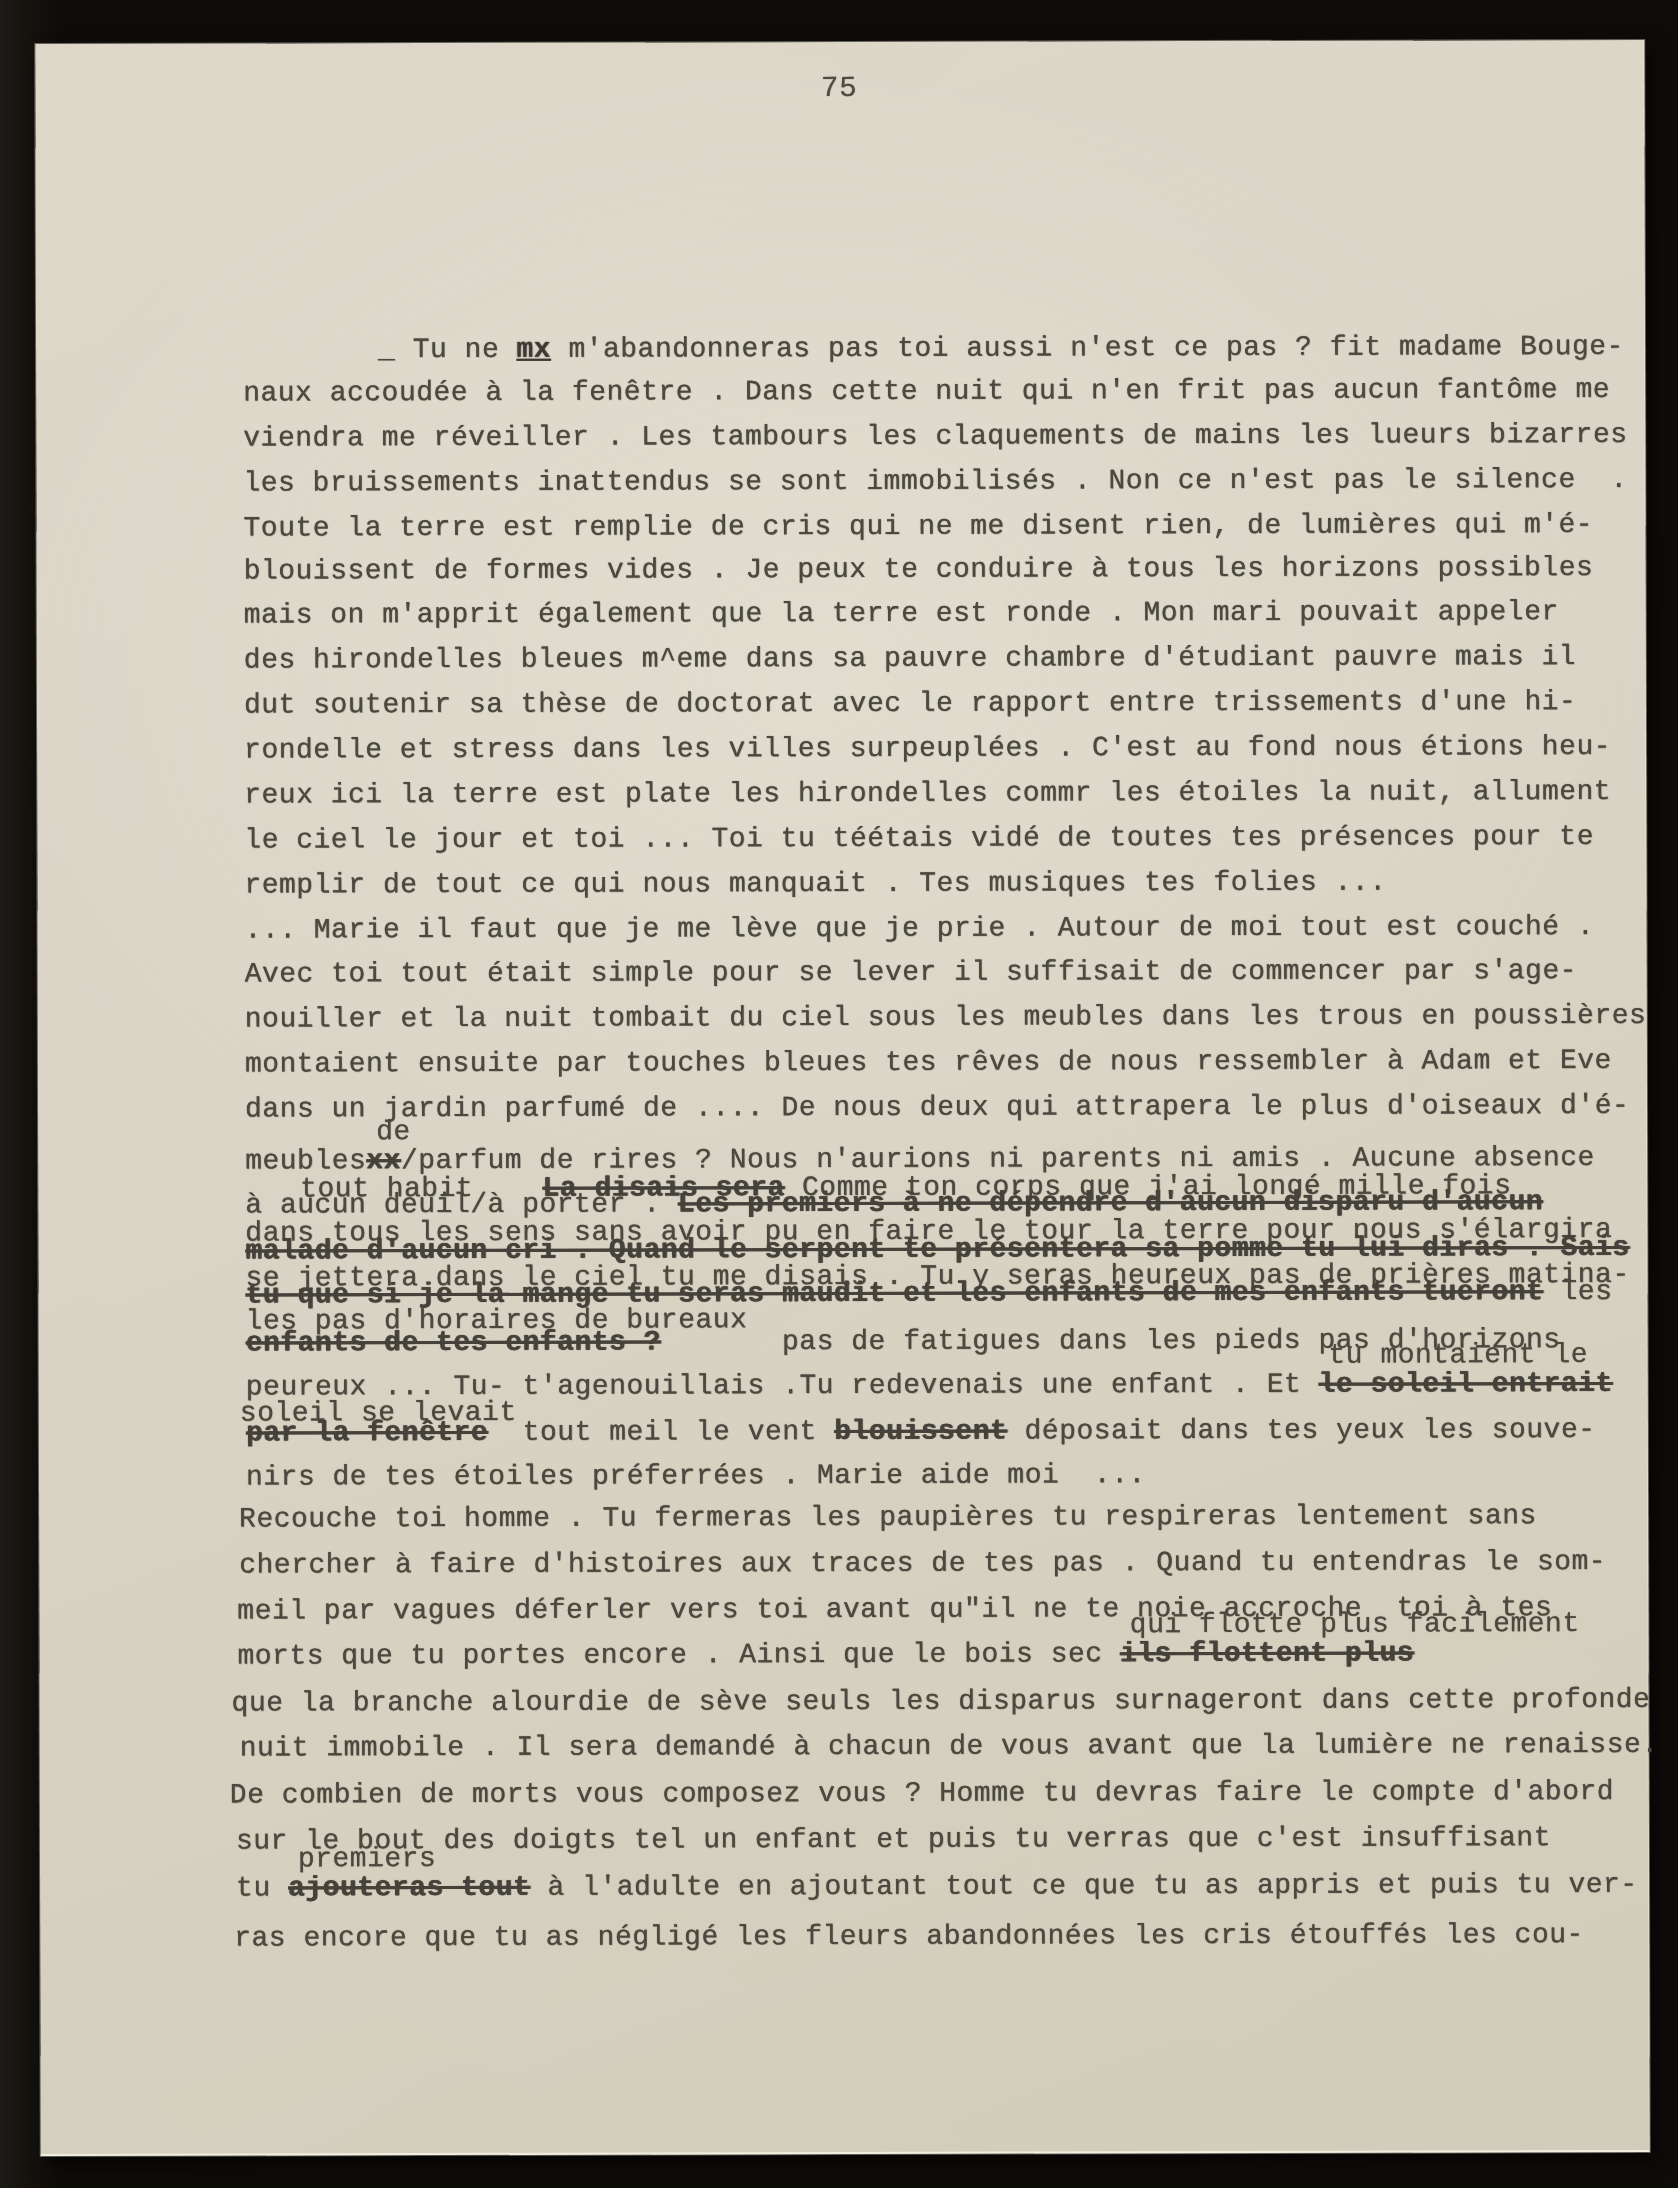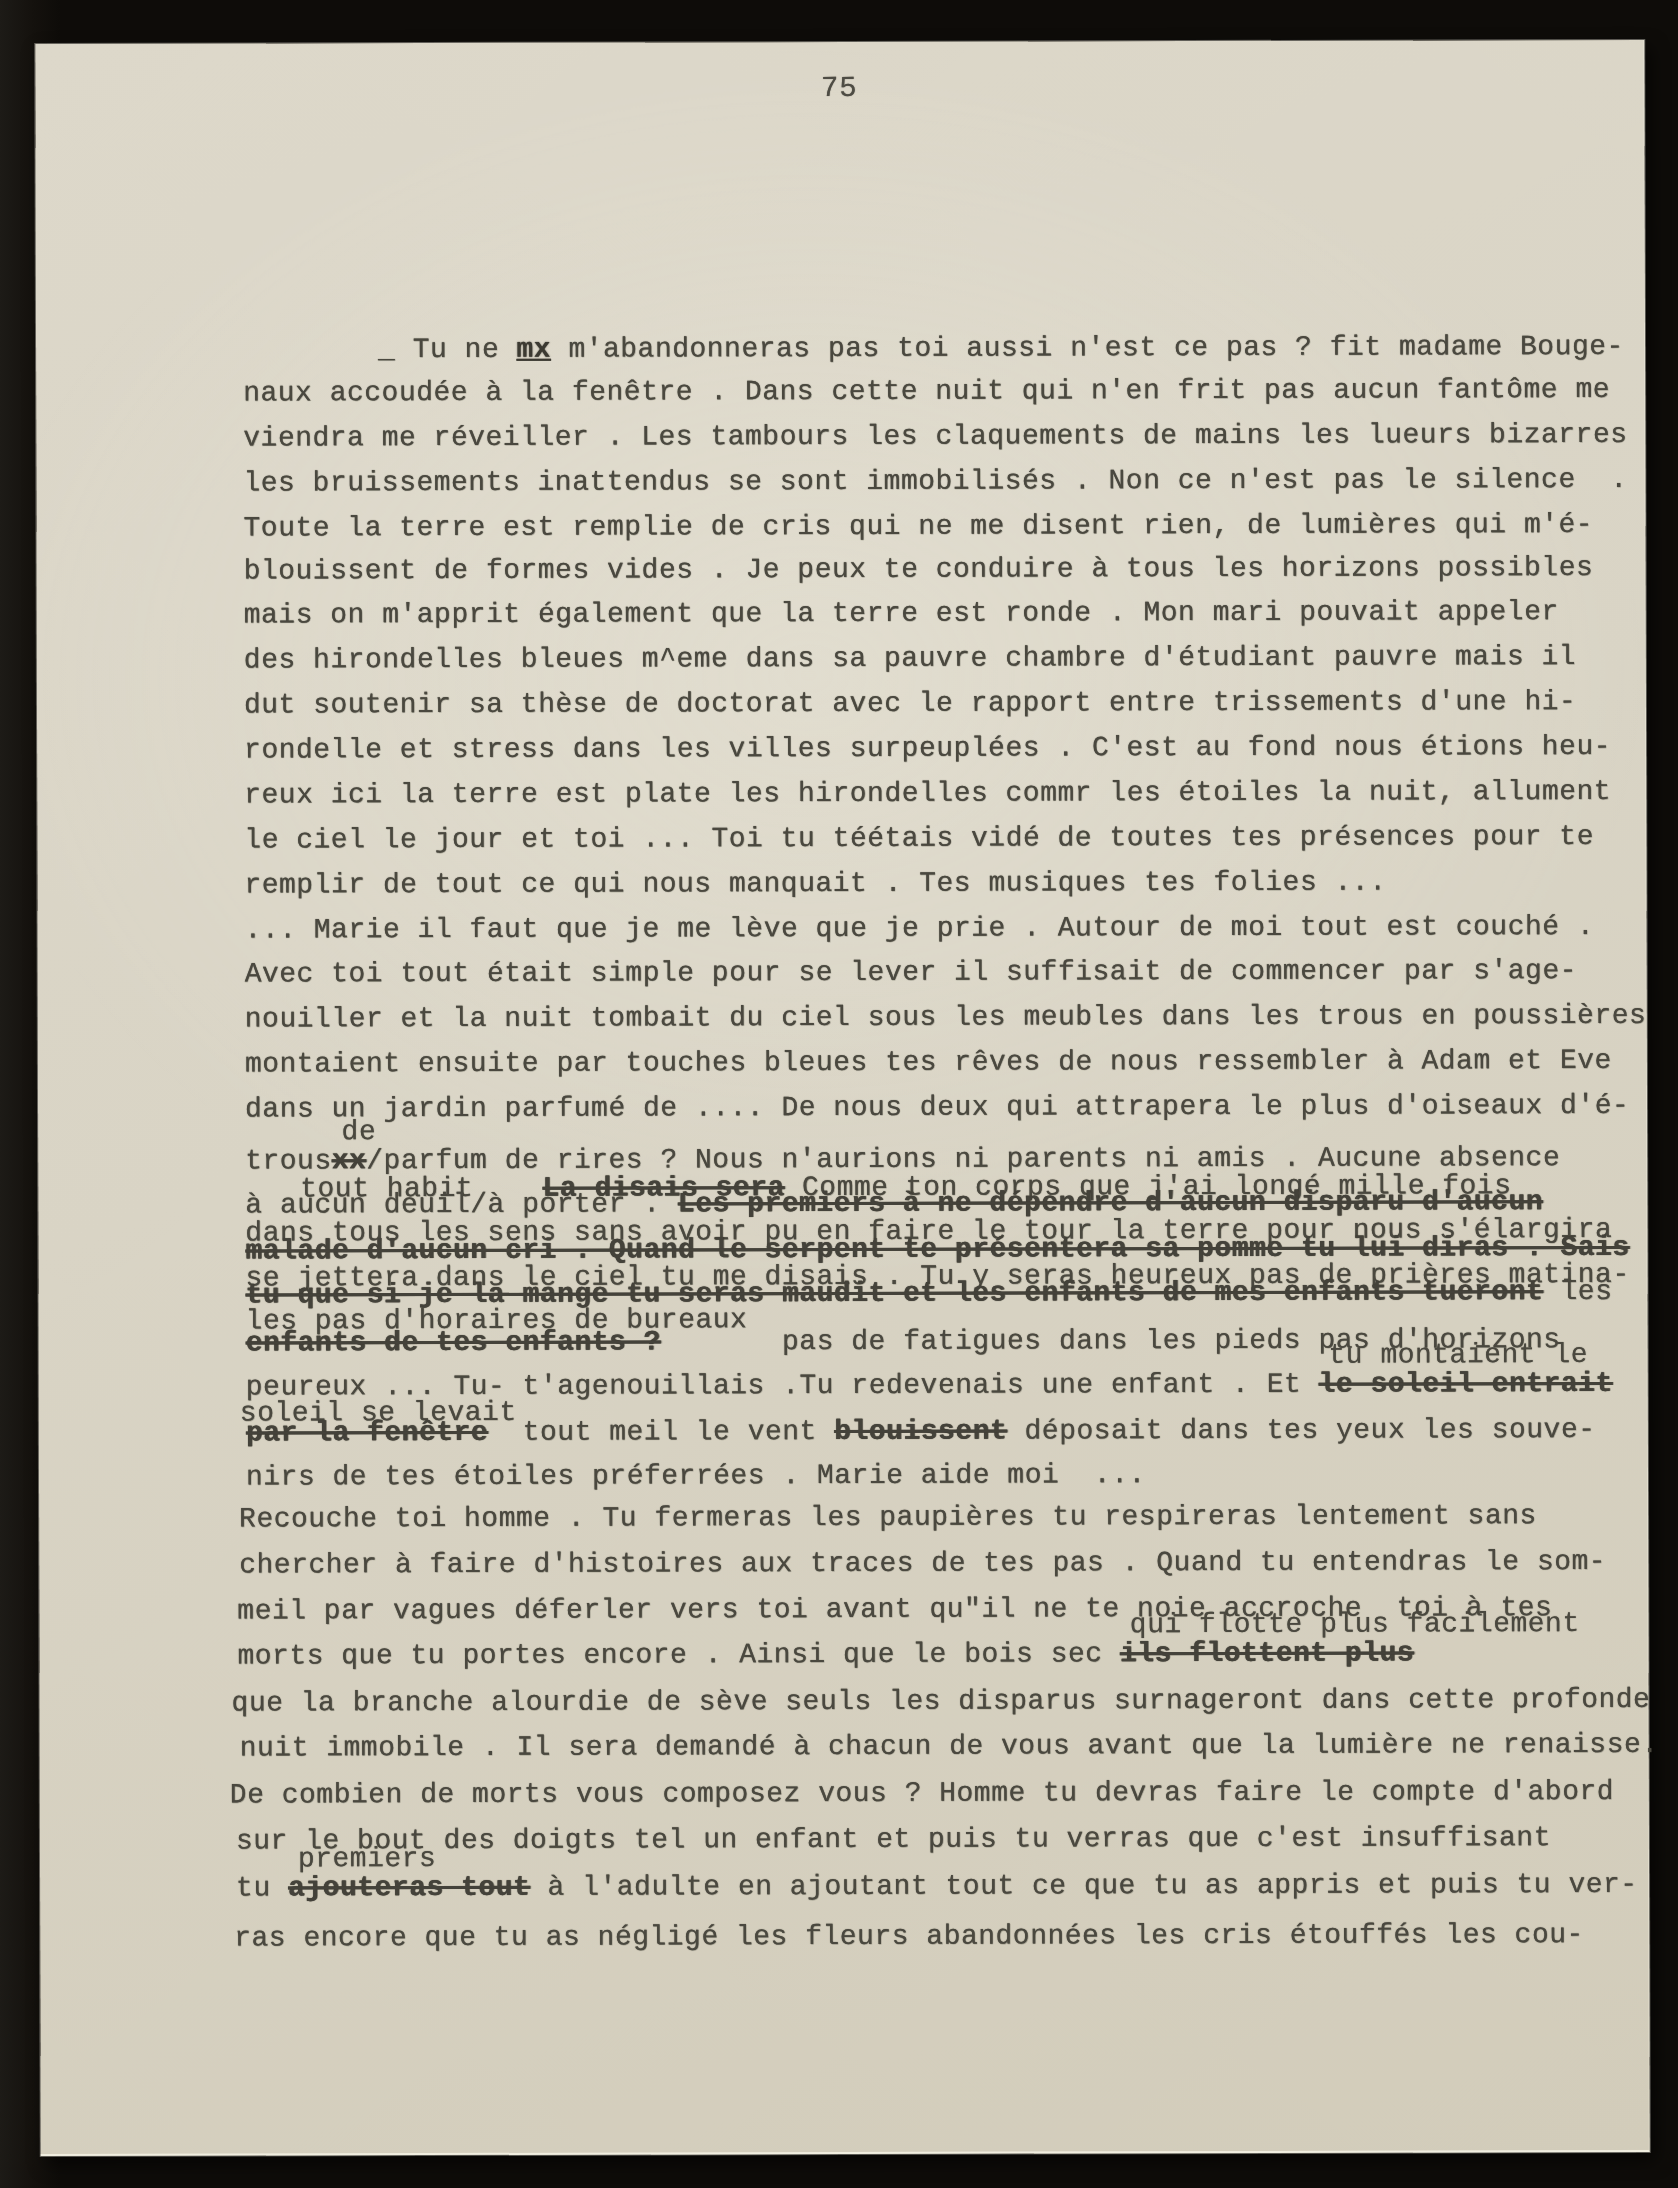--- a/index.html
+++ b/index.html
@@ -48,21 +48,21 @@
         <div class="tl" style="top: 648px; left: 207px;"><span>dut soutenir sa thèse de doctorat avec le rapport entre trissements d'une hi-</span></div>
         <div class="tl" style="top: 693px; left: 207px;"><span>rondelle et stress dans les villes surpeuplées . C'est au fond nous étions heu-</span></div>
         <div class="tl" style="top: 738px; left: 207px;"><span>reux ici la terre est plate les hirondelles commr les étoiles la nuit, allument</span></div>
         <div class="tl" style="top: 783px; left: 207px;"><span>le ciel le jour et toi ... Toi tu téétais vidé de toutes tes présences pour te</span></div>
         <div class="tl" style="top: 828px; left: 207px;"><span>remplir de tout ce qui nous manquait . Tes musiques tes folies ...</span></div>
         <div class="tl" style="top: 873px; left: 207px;"><span>... Marie il faut que je me lève que je prie . Autour de moi tout est couché .</span></div>
         <div class="tl" style="top: 917px; left: 207px;"><span>Avec toi tout était simple pour se lever il suffisait de commencer par s'age-</span></div>
         <div class="tl" style="top: 962px; left: 207px;"><span>nouiller et la nuit tombait du ciel sous les meubles dans les trous en poussières</span></div>
         <div class="tl" style="top: 1007px; left: 207px;"><span>montaient ensuite par touches bleues tes rêves de nous ressembler à Adam et Eve</span></div>
         <div class="tl" style="top: 1052px; left: 207px;"><span>dans un jardin parfumé de .... De nous deux qui attrapera le plus d'oiseaux d'é-</span></div>
-        <div class="tl" style="top: 1104px; left: 207px;"><span>trous</span><span class="strike rel">xx<span class="above">de</span></span><span>/parfum de rires ? Nous n'aurions ni parents ni amis . Aucune absence</span></div>
+        <div class="tl" style="top: 1104px; left: 207px;"><span>meubles</span><span class="strike rel">xx<span class="above">de</span></span><span>/parfum de rires ? Nous n'aurions ni parents ni amis . Aucune absence</span></div>
         <div class="tl" style="top: 1132px; left: 262px;"><span>tout habit    </span><span class="strike">La disais sera</span><span> Comme ton corps que j'ai longé mille fois</span></div>
         <div class="tl" style="top: 1148px; left: 207px;"><span>à aucun deuil/à porter . </span><span class="strike">Les premiers à ne dépendre d'aucun disparu d'aucun</span></div>
         <div class="tl" style="top: 1176px; left: 207px;"><span>dans tous les sens sans avoir pu en faire le tour la terre pour nous s'élargira</span></div>
         <div class="tl" style="top: 1194px; left: 207px;"><span class="strike">malade d'aucun cri . Quand le serpent te présentera sa pomme tu lui diras . Sais</span></div>
         <div class="tl" style="top: 1221px; left: 207px;"><span>se jettera dans le ciel tu me disais . Tu y seras heureux pas de prières matina-</span></div>
         <div class="tl" style="top: 1238px; left: 207px;"><span class="strike">tu que si je la mange tu seras maudit et les enfants de mes enfants tueront</span><span> les</span></div>
         <div class="tl" style="top: 1264px; left: 207px;"><span>les pas d'horaires de bureaux</span></div>
         <div class="tl" style="top: 1286px; left: 207px;"><span class="strike">enfants de tes enfants ?</span><span>       pas de fatigues dans les pieds pas d'horizons</span></div>
         <div class="tl" style="top: 1330px; left: 207px;"><span>peureux ... Tu- t'agenouillais .Tu redevenais une enfant . Et </span><span class="strike rel">le soleil entrait<span class="above">tu montaient le</span></span></div>
         <div class="tl" style="top: 1356px; left: 201px;"><span>soleil se levait</span></div>

